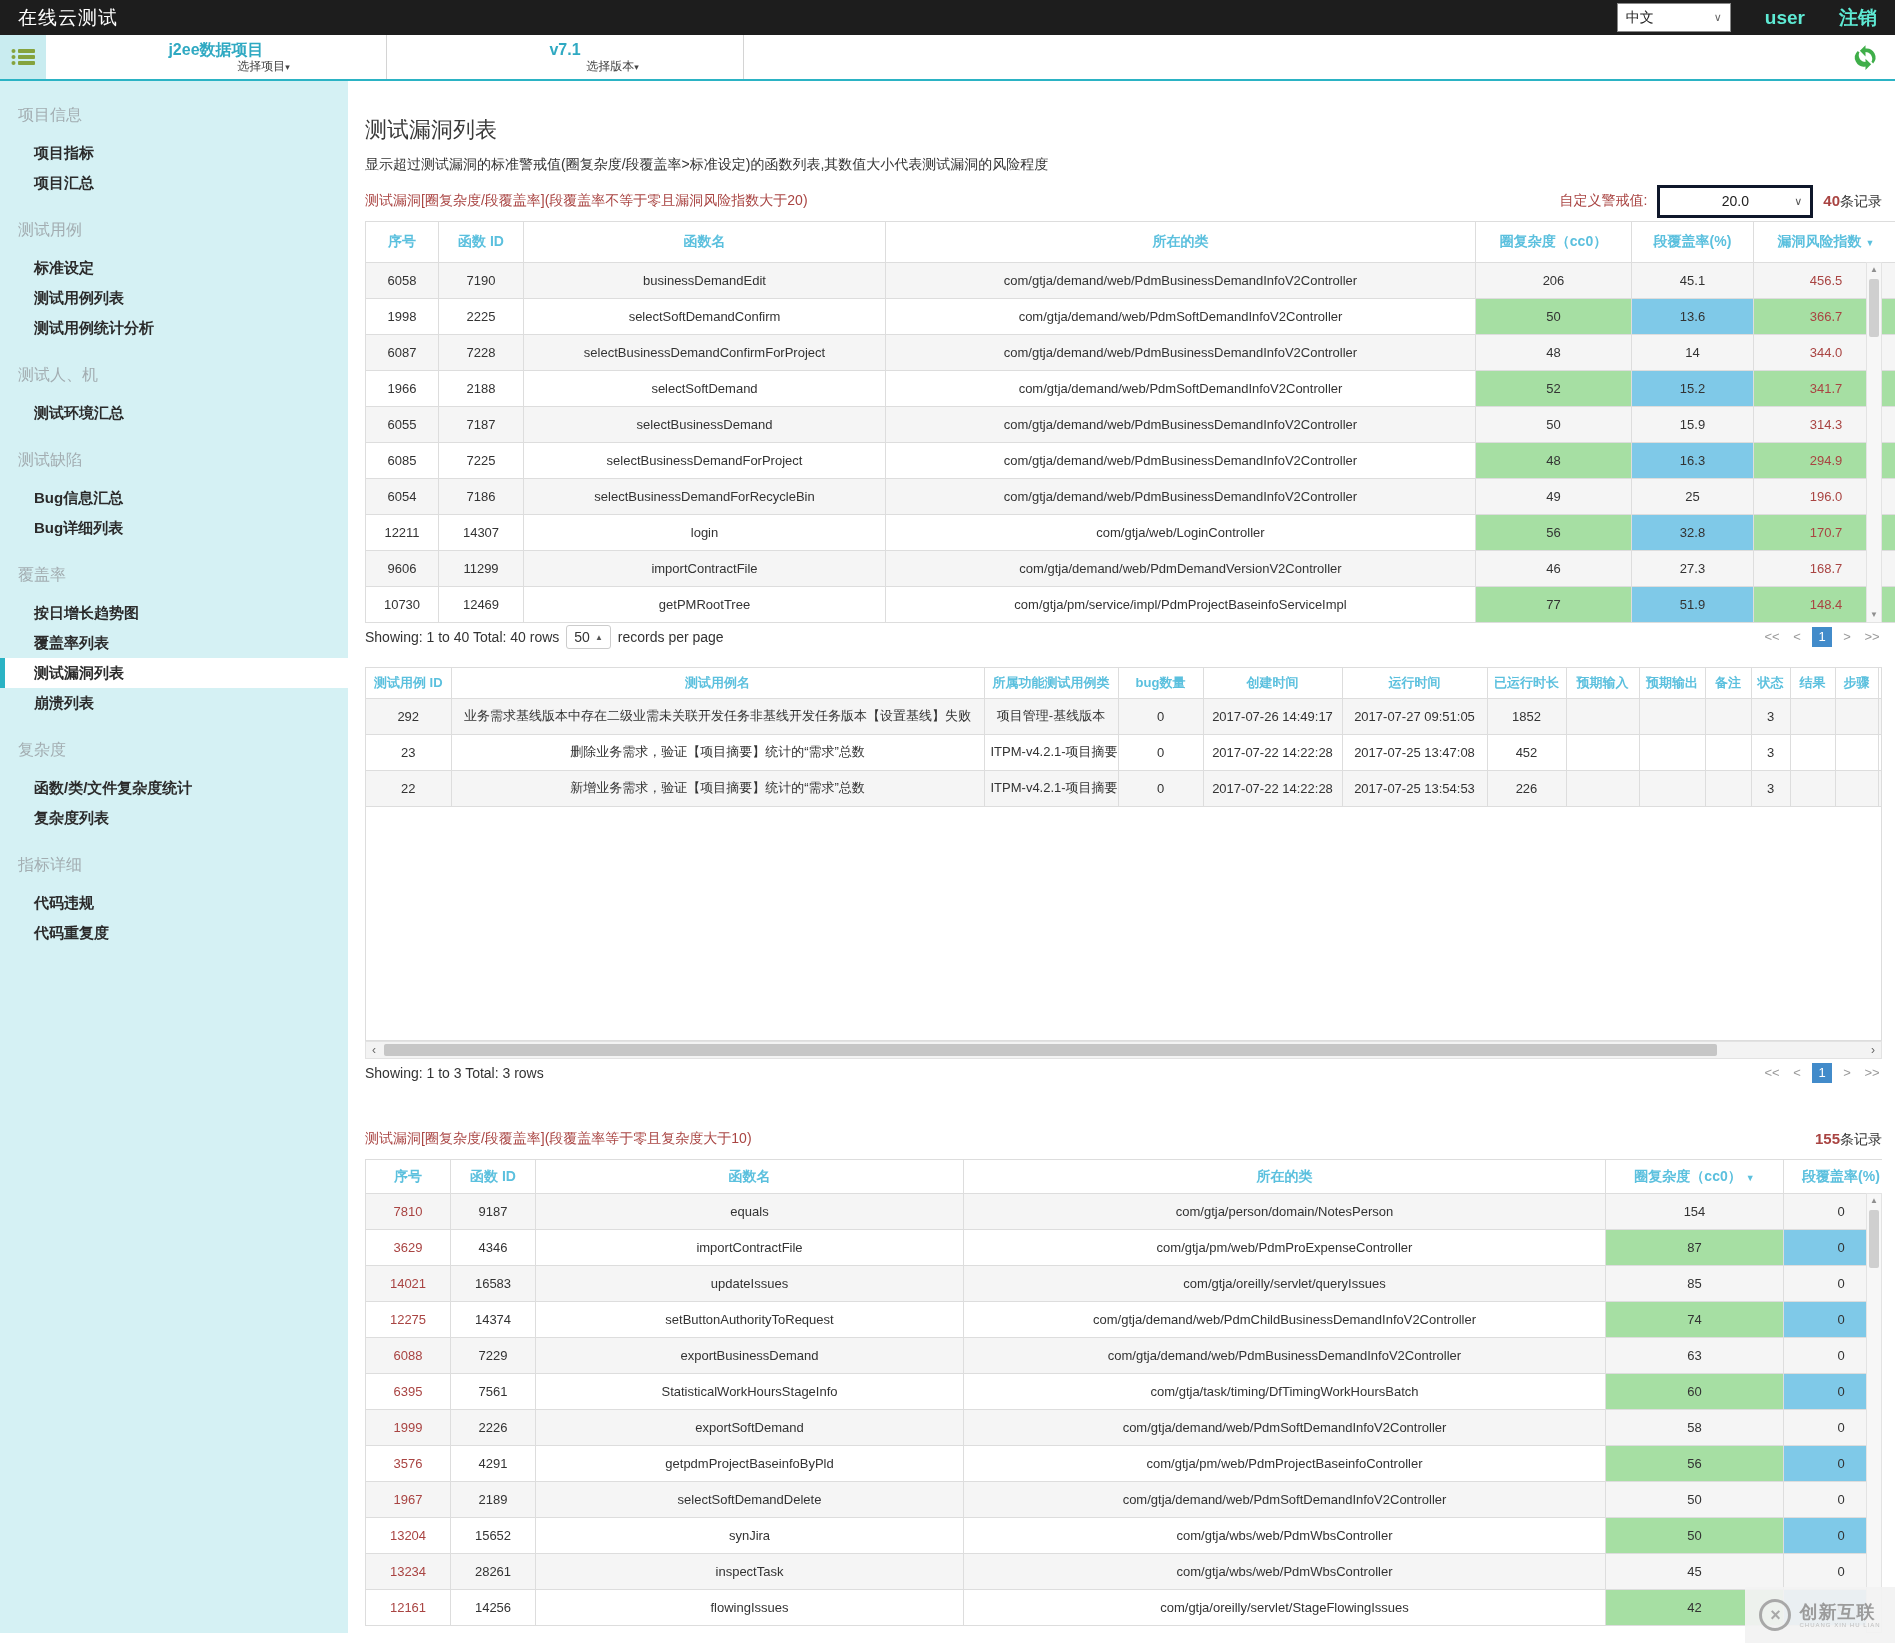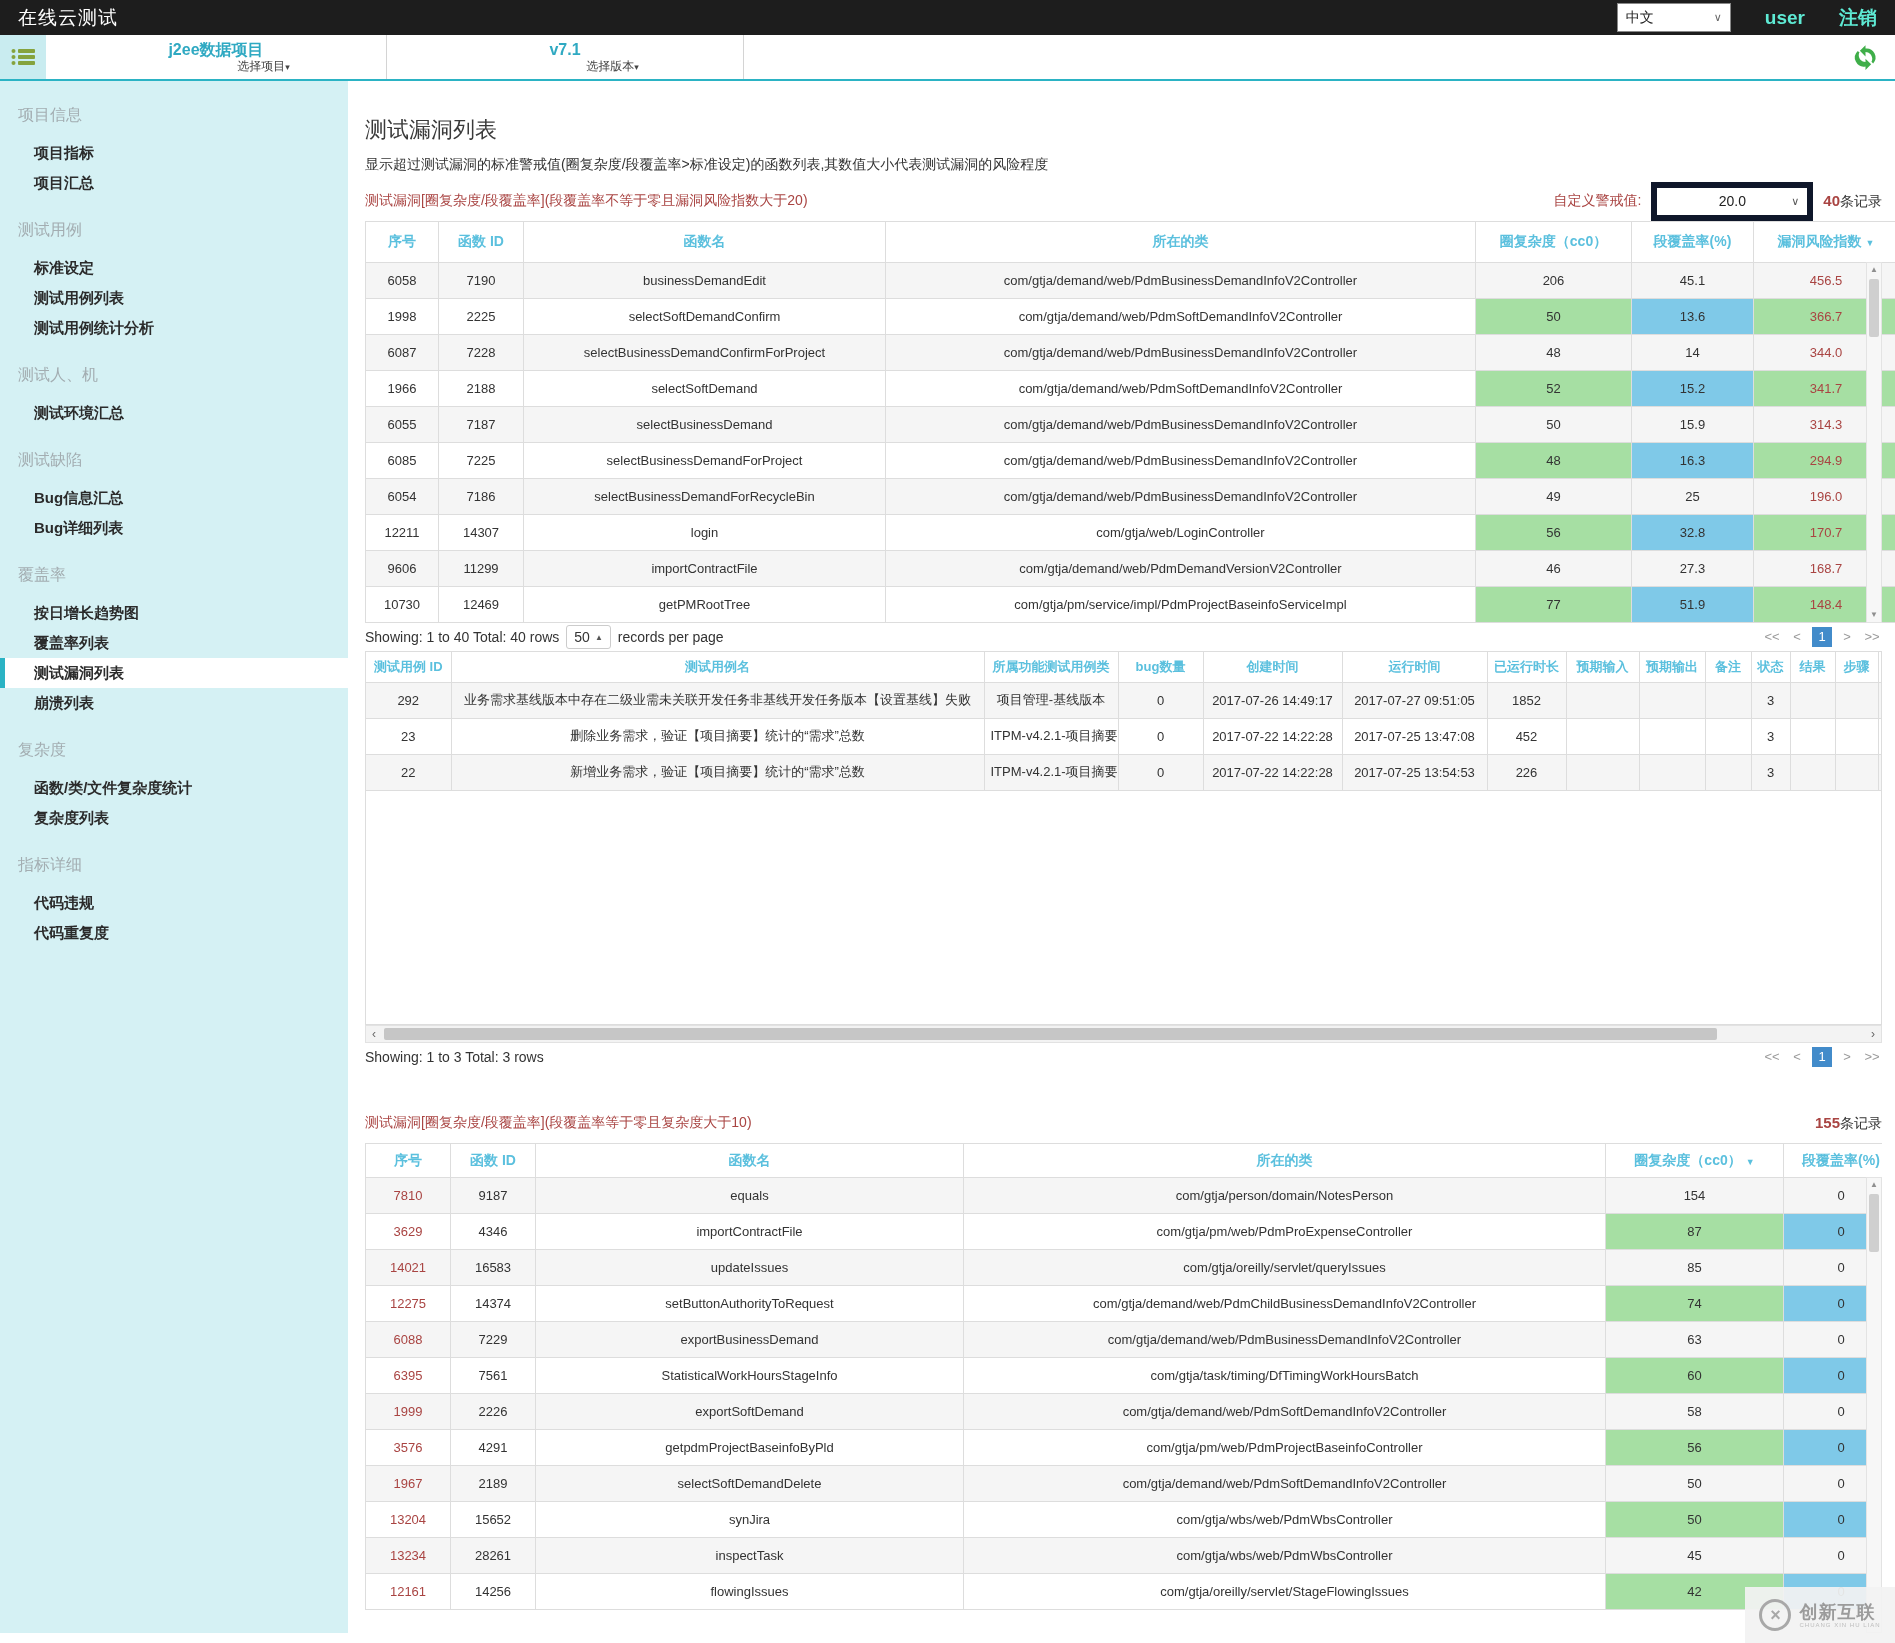--- a/index.html
+++ b/index.html
@@ -30,21 +30,21 @@
   .side-title{height:20px;line-height:20px;margin:22px 0 13px;padding-left:18px;color:#a3adb1;font-size:16px;}
   .side-item{height:30px;line-height:30px;padding-left:34px;font-size:15px;font-weight:bold;color:#2b2b2b;cursor:pointer;}
   .side-item.active{background:#fff;border-left:5px solid #2bb3c4;padding-left:29px;}
   
   .main{flex:1;box-sizing:border-box;padding:0 13px 0 17px;display:flex;flex-direction:column;overflow:hidden;}
   .page-title{font-size:22px;font-weight:normal;color:#3a3a3a;margin:36px 0 0;line-height:26px;}
   .page-desc{font-size:14px;color:#333;margin:12px 0 0;line-height:18px;}
   .subtitle-row{display:flex;align-items:center;margin-top:14px;height:28px;font-size:14px;}
   .red{color:#a94442;}
   .alert-ctrl{margin-left:auto;display:flex;align-items:center;gap:10px;}
-  .alert-select{width:150px;height:27px;border:6px solid #0f172a;display:flex;align-items:center;justify-content:center;position:relative;font-size:14px;color:#222;cursor:pointer;background:#fff;}
+  .alert-select{width:150px;height:27px;border:3px solid #0f172a;display:flex;align-items:center;justify-content:center;position:relative;font-size:14px;color:#222;cursor:pointer;background:#fff;}
   .alert-select .sel-caret{position:absolute;right:8px;color:#555;font-size:11px;}
   .rec-count b{color:#a94442;font-size:15px;}
   .rec-count{color:#333;}
   
   .tbl-wrap{position:relative;margin-top:6px;}
   .tbl-wrap.pad-scroll{padding-right:17px;}
   table{border-collapse:collapse;table-layout:fixed;width:100%;}
   th,td{border:1px solid #ddd;text-align:center;padding:0 6px;overflow:hidden;white-space:nowrap;box-sizing:border-box;}
   th{color:#5bc0de;font-weight:bold;font-size:14px;background:#fff;cursor:pointer;}
   td{font-size:13px;color:#333;height:36px;}
@@ -56,21 +56,21 @@
   .sort-caret{font-size:9px;color:#5bc0de;margin-left:4px;}
   #t1 th{height:41px;}
   #t2 th{height:30px;font-size:13px;}
   #t3 th{height:34px;}
   
   .vscroll{position:absolute;right:0;width:16px;background:#f7f7f7;border:1px solid #e3e3e3;box-sizing:border-box;display:flex;flex-direction:column;align-items:center;}
   .vscroll .arr{font-size:8px;color:#8f8f8f;line-height:14px;height:14px;}
   .vscroll .thumb{width:10px;height:58px;background:#cfcfcf;border-radius:2px;margin-top:2px;}
   .vscroll .fill{flex:1;}
   
-  .t2-box{border:1px solid #ddd;height:374px;box-sizing:border-box;margin-top:0;overflow:hidden;}
+  .t2-box{border:1px solid #ddd;height:374px;box-sizing:border-box;margin-top:16px;overflow:hidden;}
   .t2-box table{width:100%;}
   .t2-box th,.t2-box td{border-top:none;}
   .t2-box tr th:first-child,.t2-box tr td:first-child{border-left:none;}
   .t2-box tr th:last-child,.t2-box tr td:last-child{border-right:none;}
   
   .hscroll{height:18px;background:#f3f3f3;border:1px solid #e2e2e2;box-sizing:border-box;display:flex;align-items:center;cursor:pointer;}
   .hscroll .harr{width:16px;text-align:center;font-size:12px;color:#666;line-height:16px;}
   .hscroll .hthumb{height:12px;background:#c6c6c6;border-radius:2px;width:88%;margin-left:2px;}
   .hscroll .hfill{flex:1;}
   

